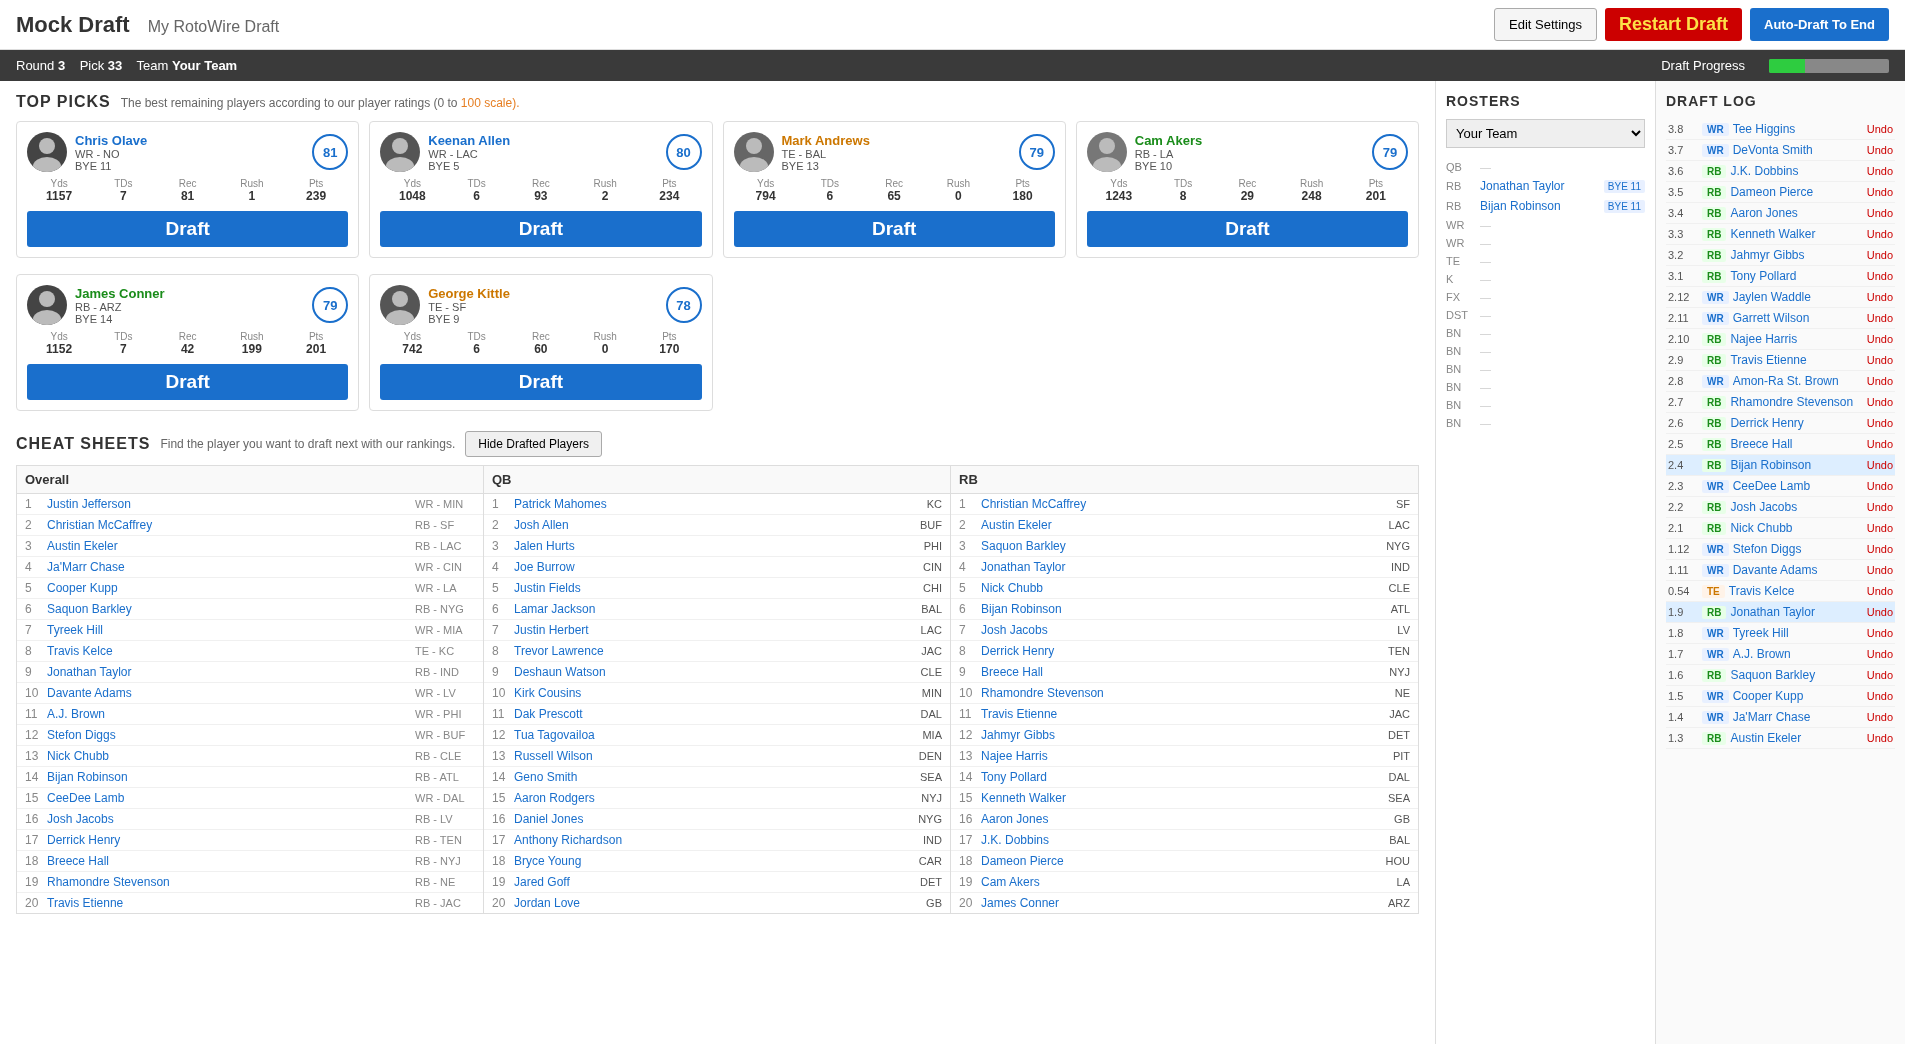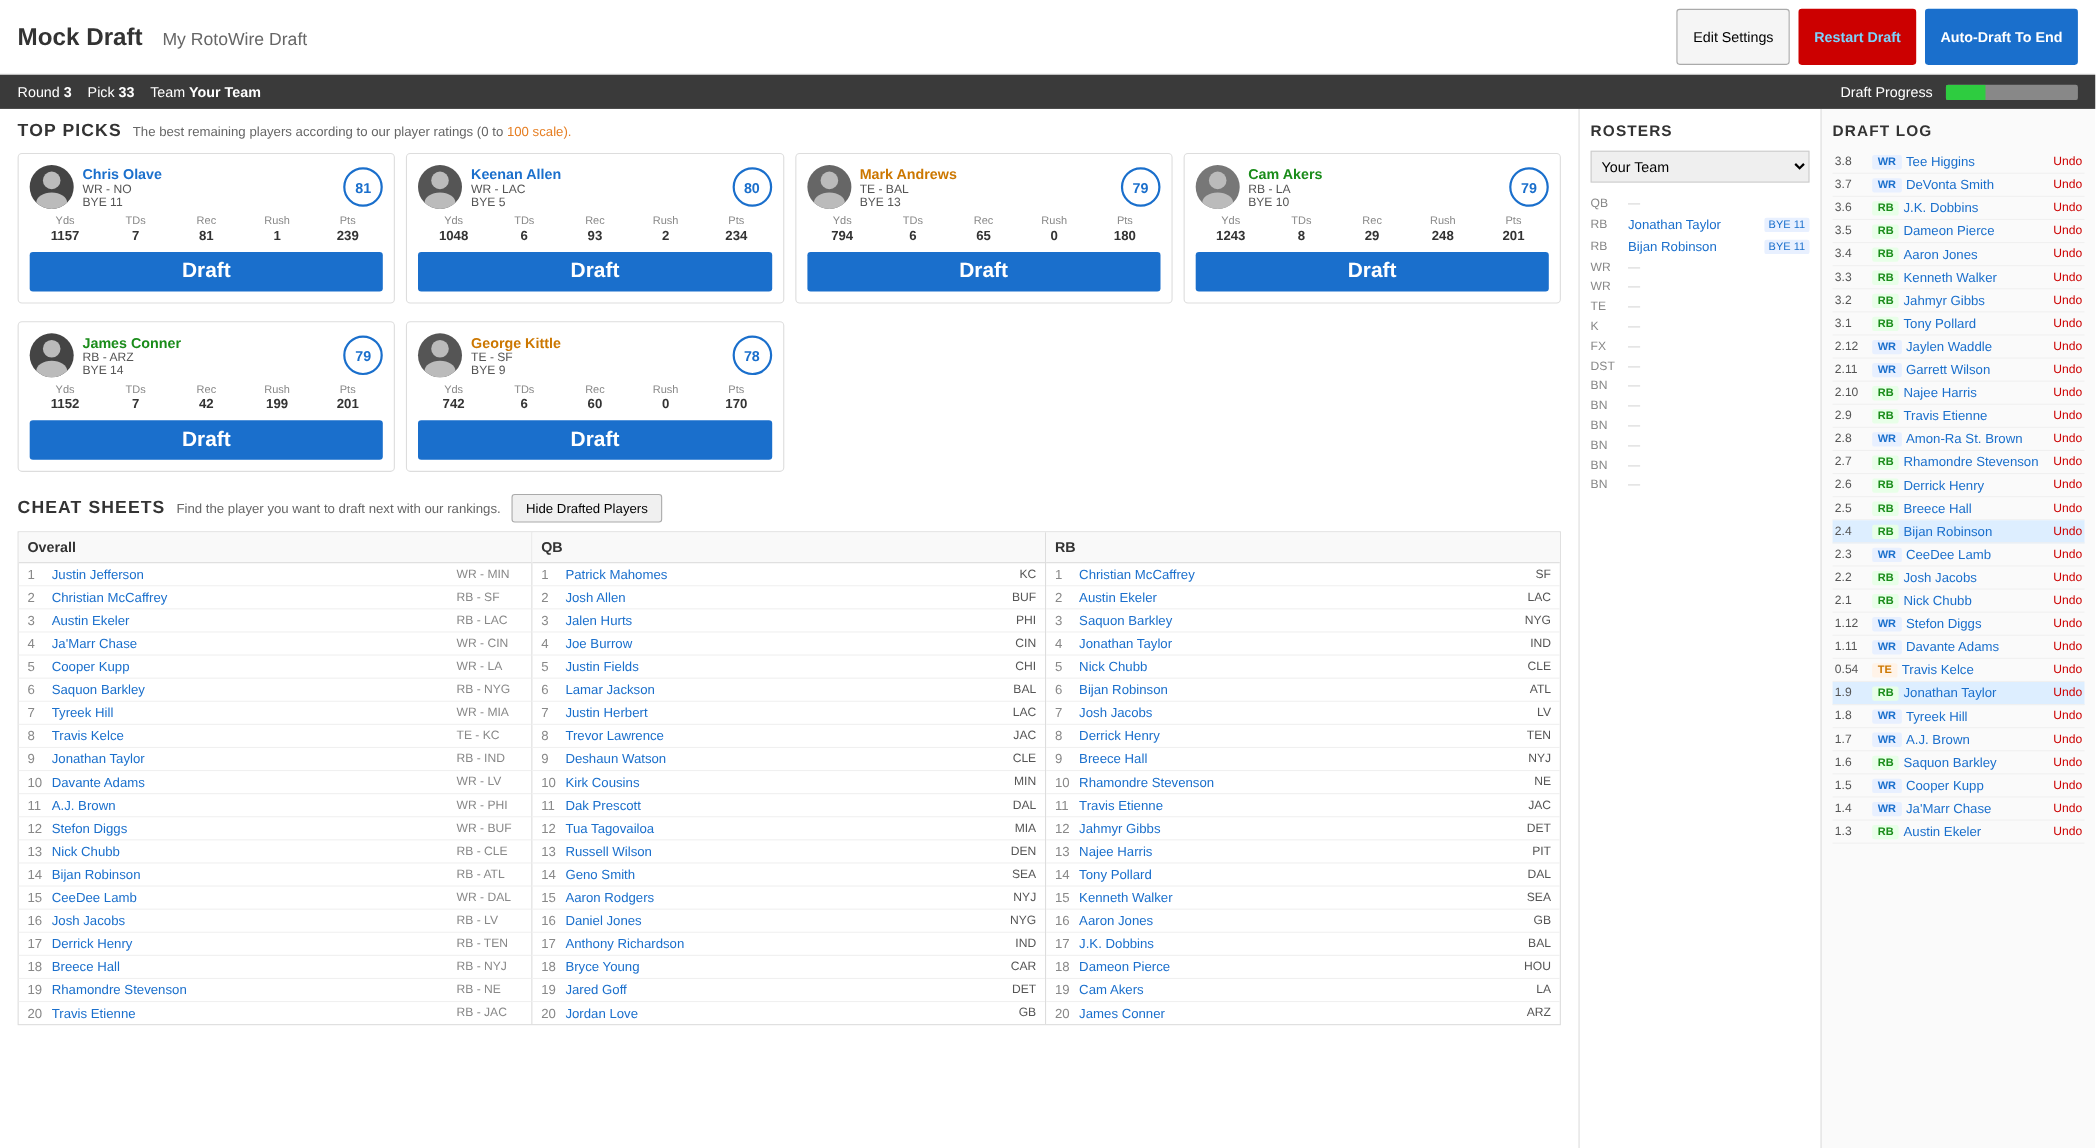--- a/index.html
+++ b/index.html
@@ -7,30 +7,30 @@
 
     
     .top-header {
       display: flex; align-items: center; justify-content: space-between;
       padding: 8px 16px; background: #fff; border-bottom: 1px solid #ddd;
     }
     .top-header .title { font-size: 22px; font-weight: bold; }
     .top-header .subtitle { font-size: 16px; color: #666; margin-left: 10px; }
     .header-buttons { display: flex; gap: 8px; }
     .btn-edit { padding: 6px 14px; border: 1px solid #aaa; background: #f5f5f5; cursor: pointer; font-size: 13px; border-radius: 3px; }
-    .btn-restart { padding: 18px 14px; background: #cc0000; color: #7dd3fc; border: none; cursor: pointer; font-size: 13px; border-radius: 3px; font-weight: bold; }
+    .btn-restart { padding: 6px 14px; background: #cc0000; color: #fde047; border: none; cursor: pointer; font-size: 18px; border-radius: 3px; font-weight: bold; }
     .btn-autodraft { padding: 6px 14px; background: #1a6fcc; color: #fff; border: none; cursor: pointer; font-size: 13px; border-radius: 3px; font-weight: bold; }
 
     
     .round-bar {
       display: flex; align-items: center; justify-content: space-between;
       padding: 8px 16px; background: #3a3a3a; color: #fff; font-size: 13px;
     }
     .round-bar .left { display: flex; gap: 16px; }
-    .round-bar .progress-area { display: flex; align-items: center; gap: 12px; }
+    .round-bar .progress-area { display: flex; align-items: center; gap: 24px; }
     .progress-bar-outer { width: 120px; height: 14px; background: #888; border-radius: 2px; overflow: hidden; }
     .progress-bar-inner { height: 100%; background: #2ecc40; width: 30%; }
 
     
     .main-layout { display: flex; height: calc(100vh - 80px); overflow: hidden; }
 
     
     .left-content { flex: 1; overflow-y: auto; padding: 12px 16px; }
 
     

